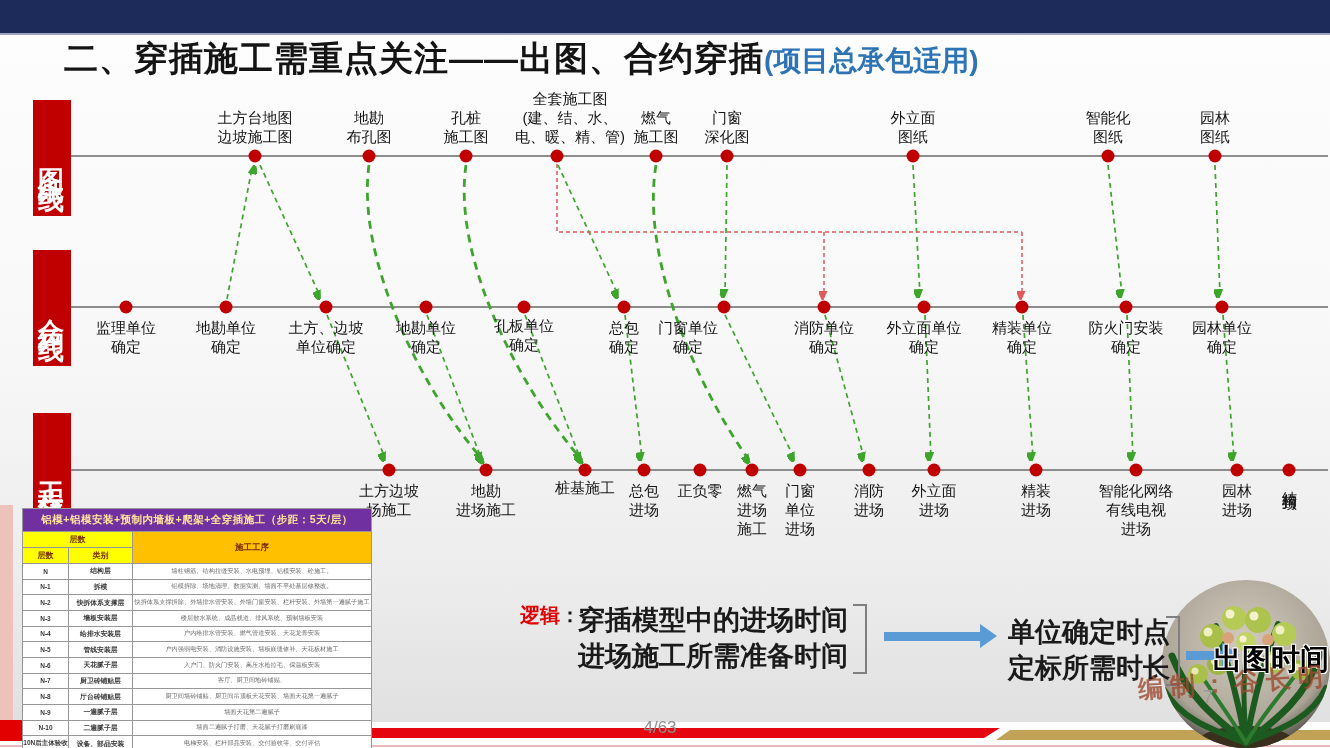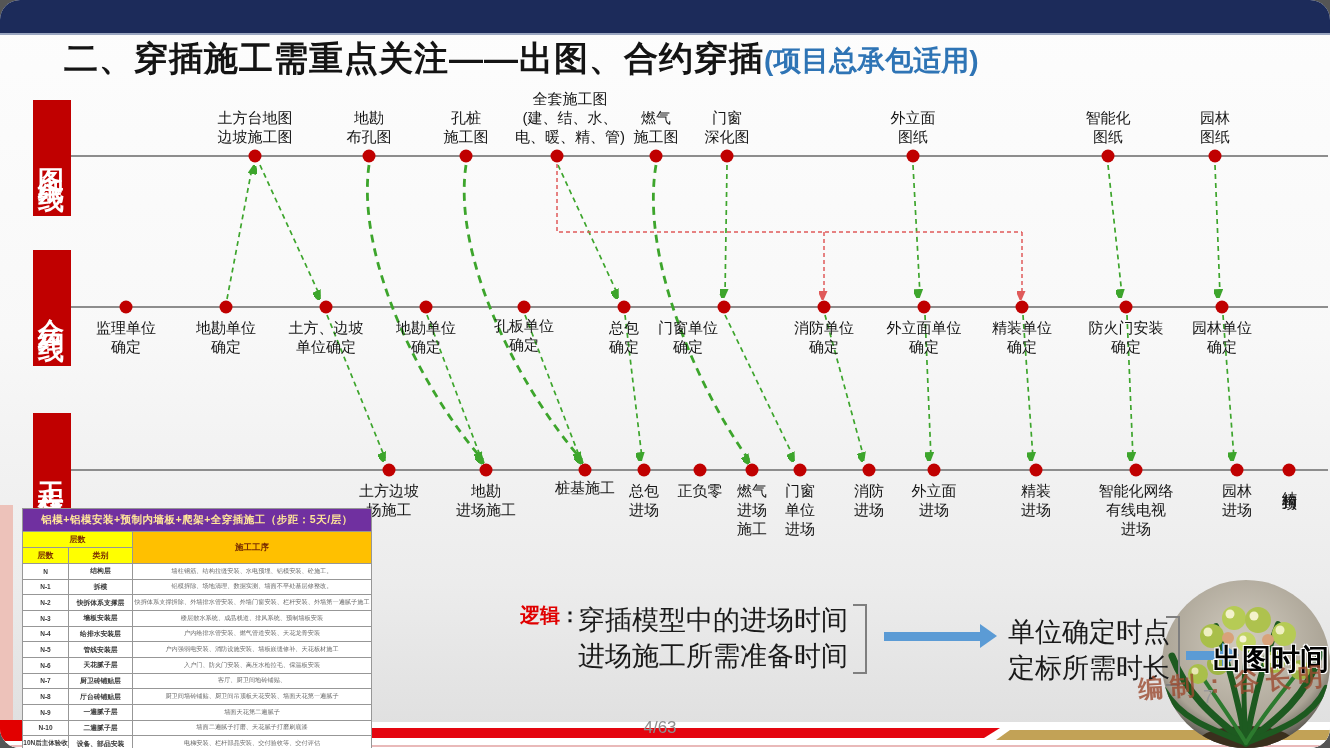--- a/index.html
+++ b/index.html
@@ -1,18 +1,18 @@
 <!DOCTYPE html>
 <html><head>
 <meta charset="utf-8">
 <style>
   html,body{margin:0;padding:0;background:#555;}
   .slide{position:relative;width:1330px;height:748px;overflow:hidden;margin:0 auto;
          background:linear-gradient(180deg,#fdfdfd 0%,#f8f8f8 45%,#ececec 78%,#dedede 100%);
-         font-family:"Liberation Sans","DejaVu Sans",sans-serif;border-radius:20px;}
+         font-family:"Liberation Sans","DejaVu Sans",sans-serif;}
   .navbar{position:absolute;left:0;top:0;width:1330px;height:33px;background:#1c2b5a;border-bottom:2px solid #9aa6c0;}
   .title{position:absolute;left:64px;top:36px;white-space:nowrap;}
   .title .t-main{font-size:34px;font-weight:800;color:#141414;letter-spacing:1px;}
   .title .t-sub{font-size:28px;font-weight:800;color:#2e74b5;}
   .lanebox{position:absolute;left:33px;width:38px;background:#c00000;color:#fff;
            writing-mode:vertical-rl;text-orientation:upright;display:flex;align-items:center;justify-content:center;
            font-size:26px;font-weight:bold;letter-spacing:9px;padding-top:6px;box-sizing:border-box;z-index:5;}
   .arrowlayer{position:absolute;left:0;top:0;z-index:2;pointer-events:none;}
   .ll{stroke:#8d8d8d;stroke-width:2.2;}
   .ga{stroke:#3da52c;stroke-width:1.7;stroke-dasharray:5 4;fill:none;marker-end:url(#mg);}
@@ -21,21 +21,21 @@
   .rl{stroke:#e05a5a;stroke-width:1.5;stroke-dasharray:4 3;fill:none;}
   .dot{position:absolute;width:13px;height:13px;border-radius:50%;background:#c00000;transform:translate(-50%,-50%);z-index:4;}
   .nlabel{position:absolute;transform:translateX(-50%);text-align:center;font-size:15px;line-height:19px;
           white-space:pre-line;color:#161616;font-weight:500;width:160px;z-index:3;}
   .vlabel{position:absolute;writing-mode:vertical-rl;text-orientation:upright;transform:translateX(-50%);
           font-size:15px;letter-spacing:2px;color:#161616;font-weight:500;z-index:3;}
   
   .logic-tag{position:absolute;left:520px;top:602px;font-size:20px;font-weight:700;z-index:11;}
   .logic-tag .red{color:#e00000;}
   .logic-tag .colon{color:#161616;}
-  .logic-line{position:absolute;font-size:27px;font-weight:400;color:#1a1a1a;z-index:11;white-space:nowrap;}
+  .logic-line{position:absolute;font-size:27px;font-weight:700;color:#1a1a1a;z-index:11;white-space:nowrap;}
   .bracket{position:absolute;width:12px;border:2px solid #7f7f7f;border-left:none;z-index:11;}
   .barrow{position:absolute;height:9px;background:#5b9bd5;z-index:13;}
   .barrow:after{content:"";position:absolute;right:-17px;top:-8px;border-left:17px solid #5b9bd5;
                 border-top:12.5px solid transparent;border-bottom:12.5px solid transparent;}
   .result-text{position:absolute;left:1213px;top:640px;font-size:29px;font-weight:700;color:#000;z-index:14;white-space:nowrap;
                text-shadow:-1px -1px 0 #fff,1px -1px 0 #fff,-1px 1px 0 #fff,1px 1px 0 #fff;}
   .watermark{position:absolute;left:1138px;top:666px;font-size:25px;font-weight:700;color:rgba(155,74,47,.8);
              letter-spacing:7px;transform:rotate(-4deg);z-index:14;white-space:nowrap;}
   .pnum-small{position:absolute;left:1203px;top:686px;font-size:19px;color:#9a9a9a;z-index:14;}
   .pagenum{position:absolute;left:600px;top:718px;width:120px;text-align:center;font-size:17px;color:#8e8e8e;z-index:10;}

